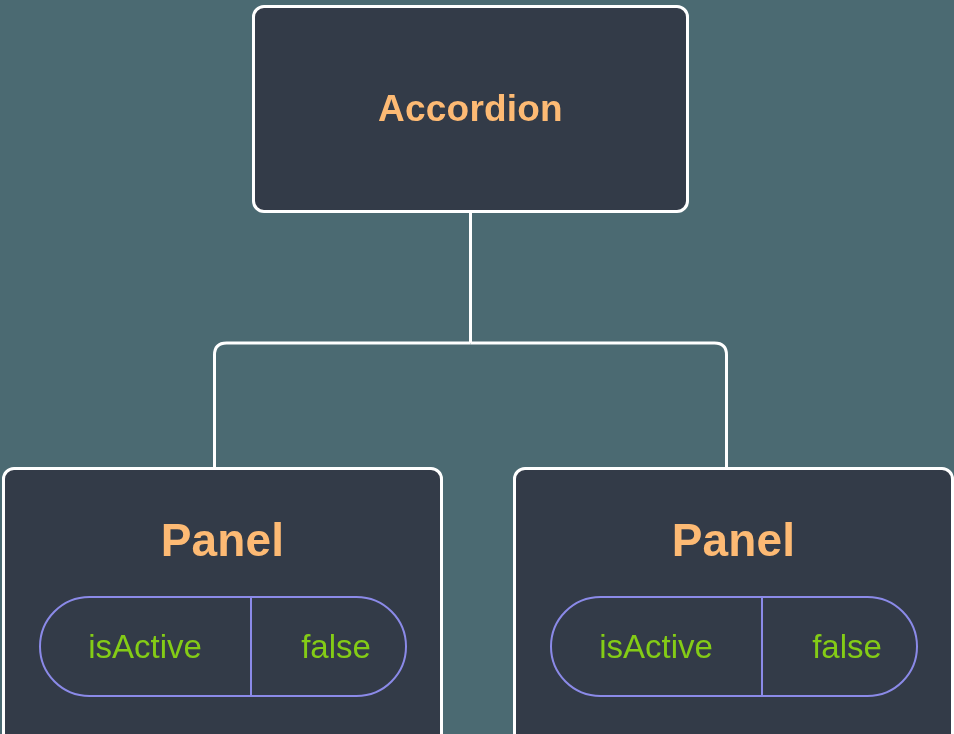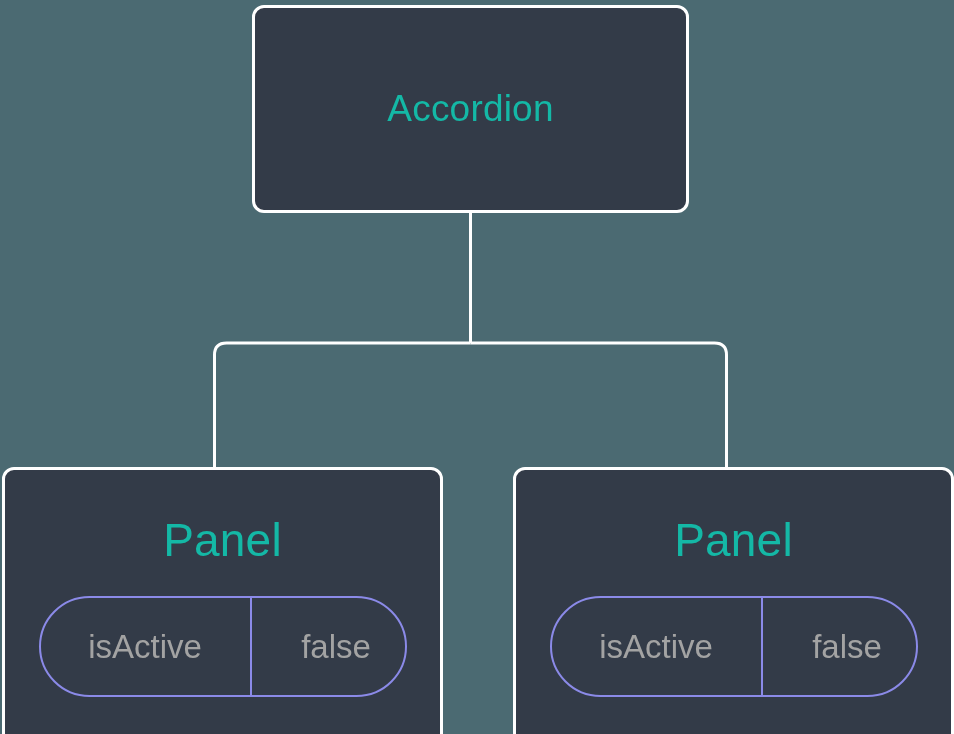--- a/index.html
+++ b/index.html
@@ -35,22 +35,22 @@
     position: absolute;
     background: #333b48;
     border: 3px solid #ffffff;
     border-radius: 12px;
     box-sizing: border-box;
     display: flex;
     flex-direction: column;
     align-items: center;
   }
   .node-title {
-    color: #14b8a6;
-    font-weight: 400;
+    color: #fdba74;
+    font-weight: 700;
     letter-spacing: 0.2px;
     white-space: nowrap;
   }
   #node-accordion {
     left: 252px;
     top: 5px;
     width: 437px;
     height: 208px;
     justify-content: center;
   }
@@ -87,21 +87,21 @@
     box-sizing: border-box;
     display: flex;
     align-items: stretch;
     overflow: hidden;
   }
   .prop-key,
   .prop-val {
     display: flex;
     align-items: center;
     justify-content: center;
-    color: #a3a3a3;
+    color: #84cc16;
     font-size: 33px;
     line-height: 1;
     white-space: nowrap;
   }
   .prop-key {
     flex: 0 0 211px;
     border-right: 2px solid #8b8ae8;
     box-sizing: border-box;
   }
   .prop-val {

